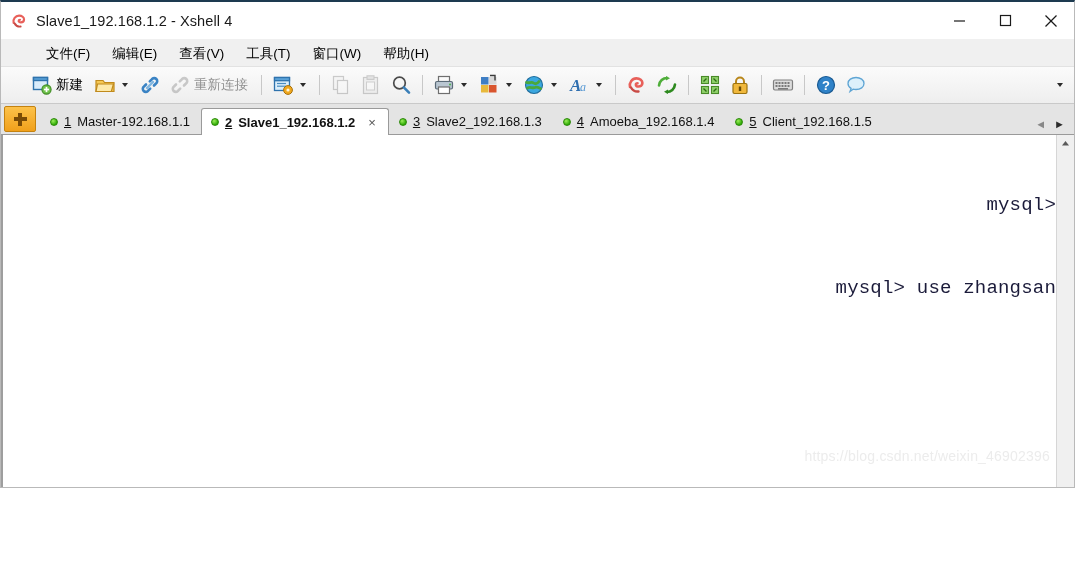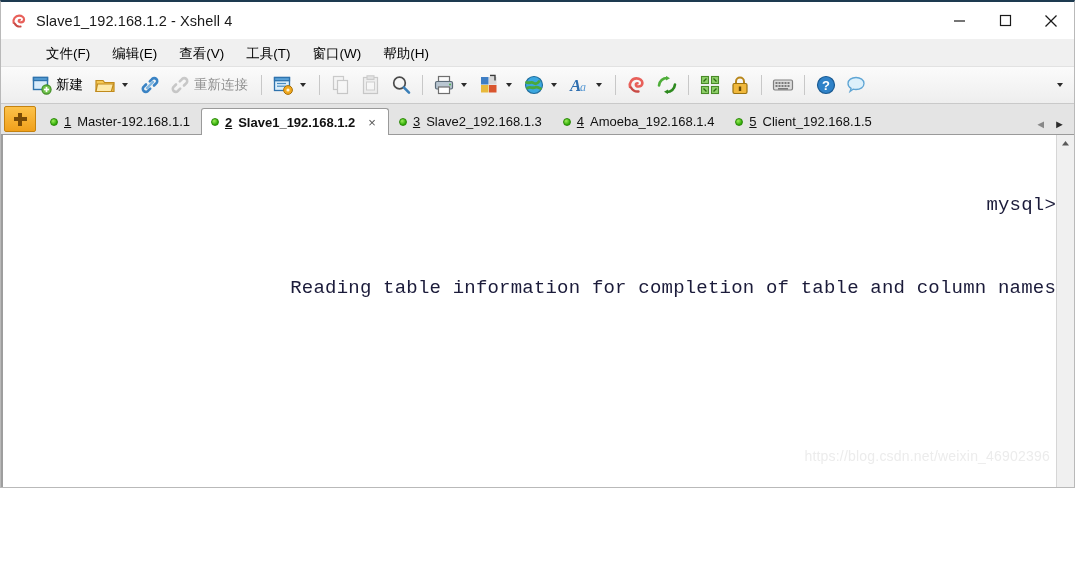--- a/index.html
+++ b/index.html
@@ -577,21 +577,21 @@
 
     <div class="tab-arrows">
       <span class="arrow-btn">◄</span>
       <span class="arrow-btn enabled">►</span>
     </div>
   </div>
 
   <div class="term-wrap">
     <div class="term">
       <div class="term-line">mysql&gt;</div>
-      <div class="term-line">Reading table information for completion of table and column names</div>
+      <div class="term-line">mysql&gt; use zhangsan</div>
       <div class="term-line"></div>
       
       
       
       
       
       
       
       
       

